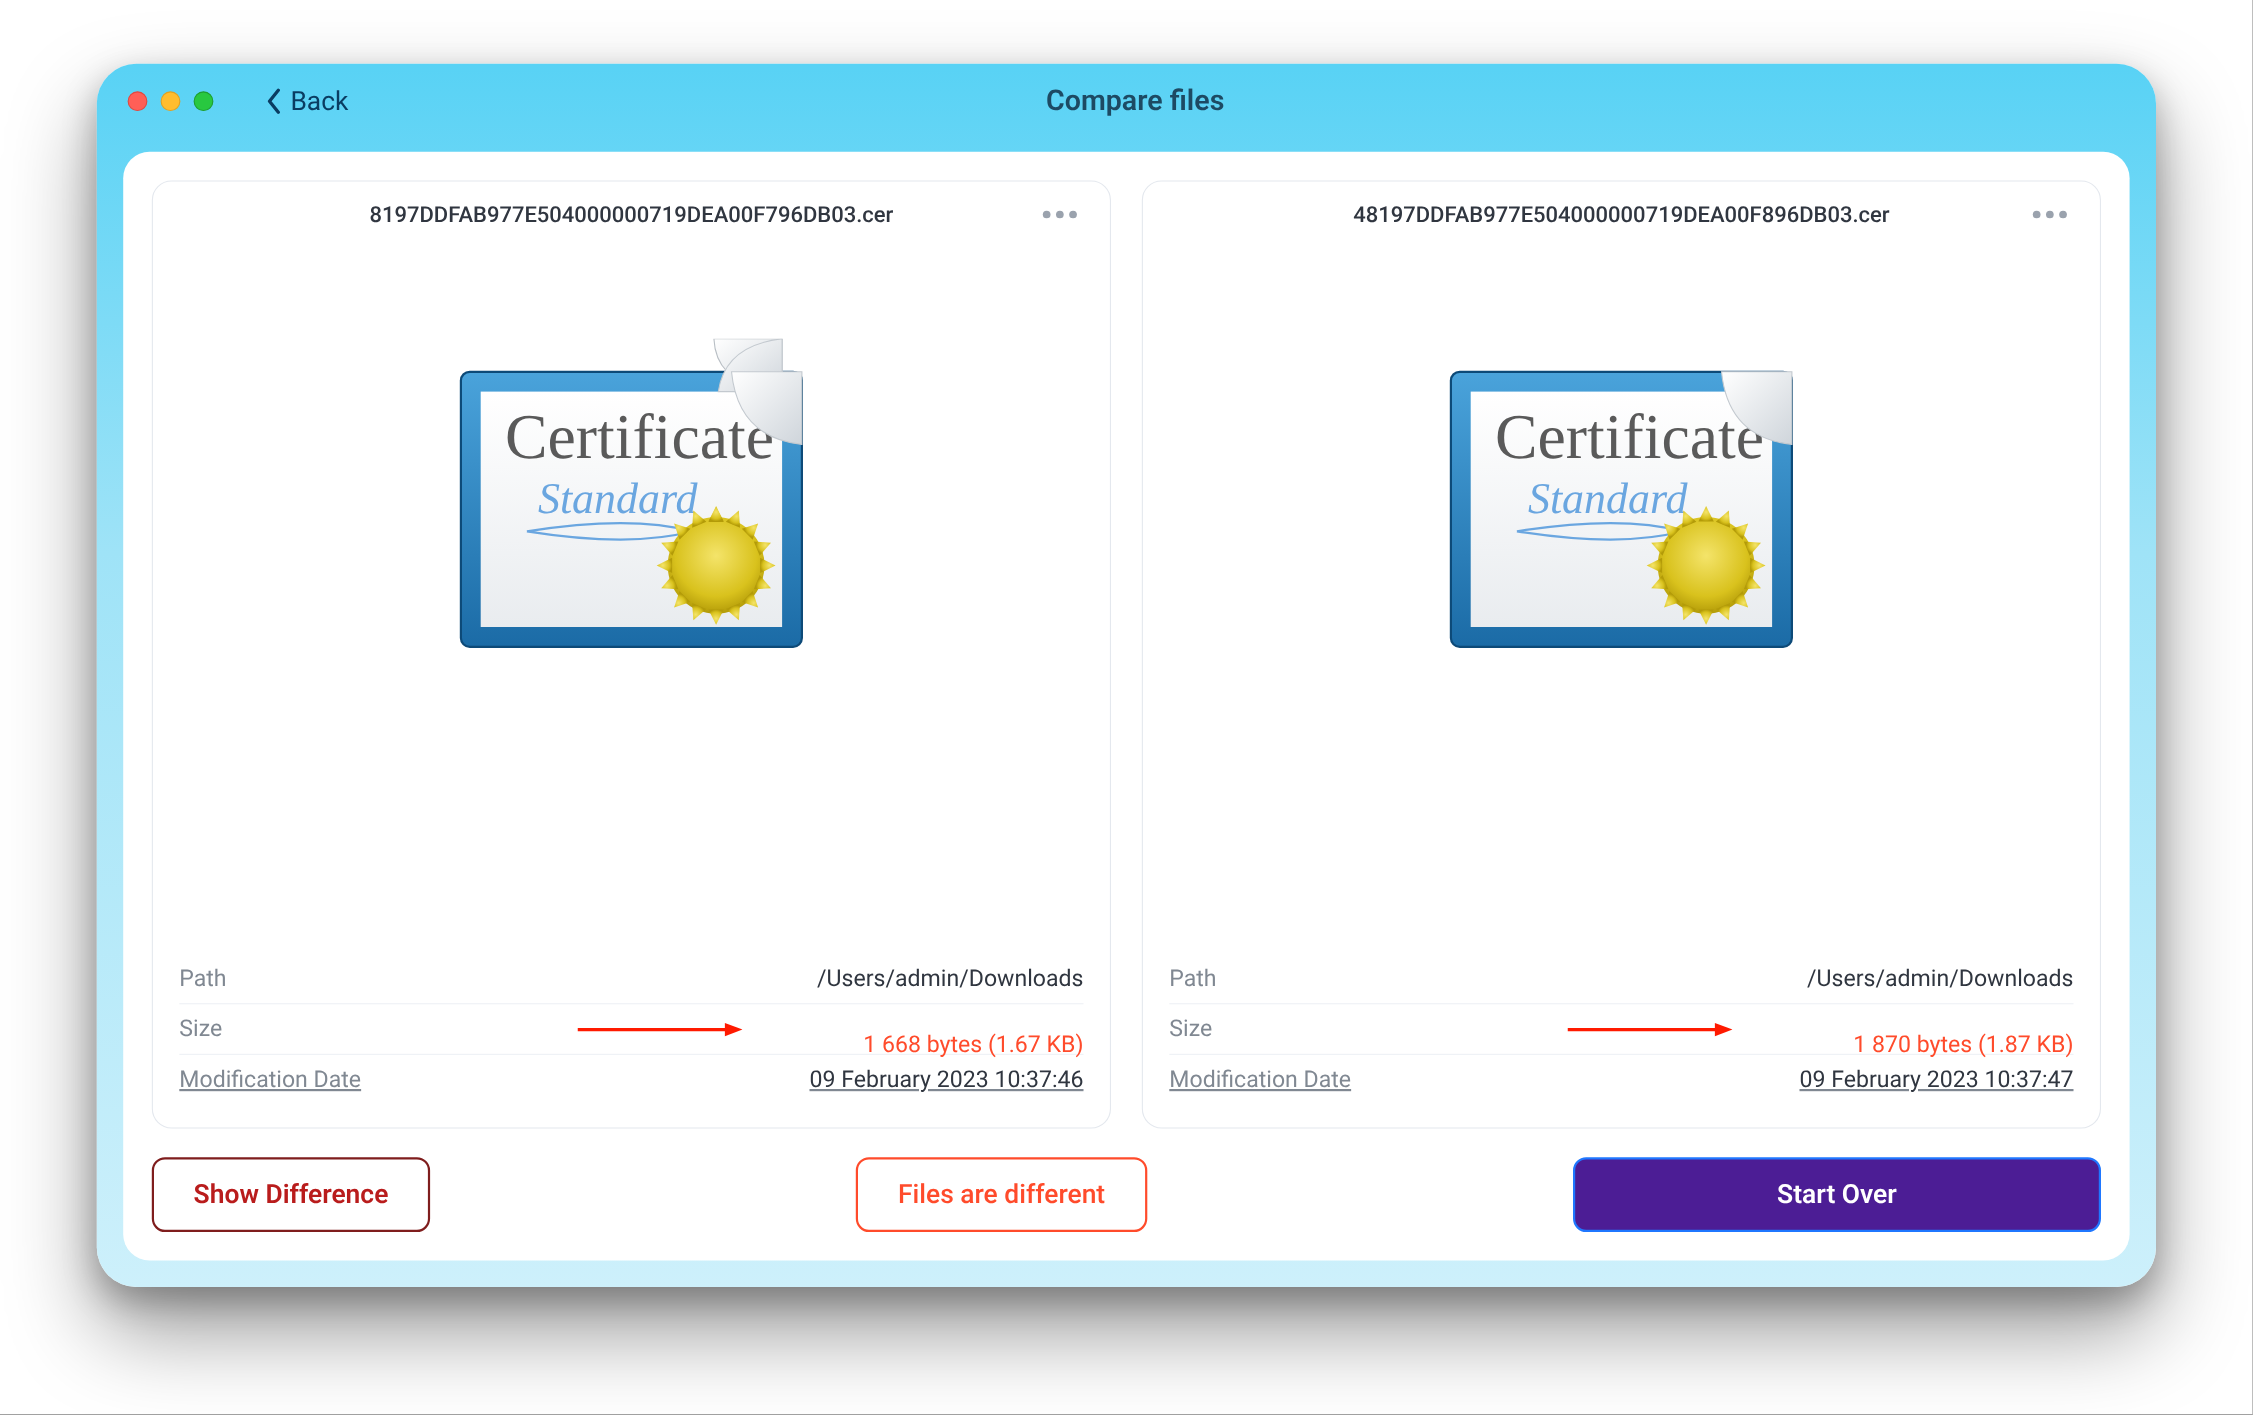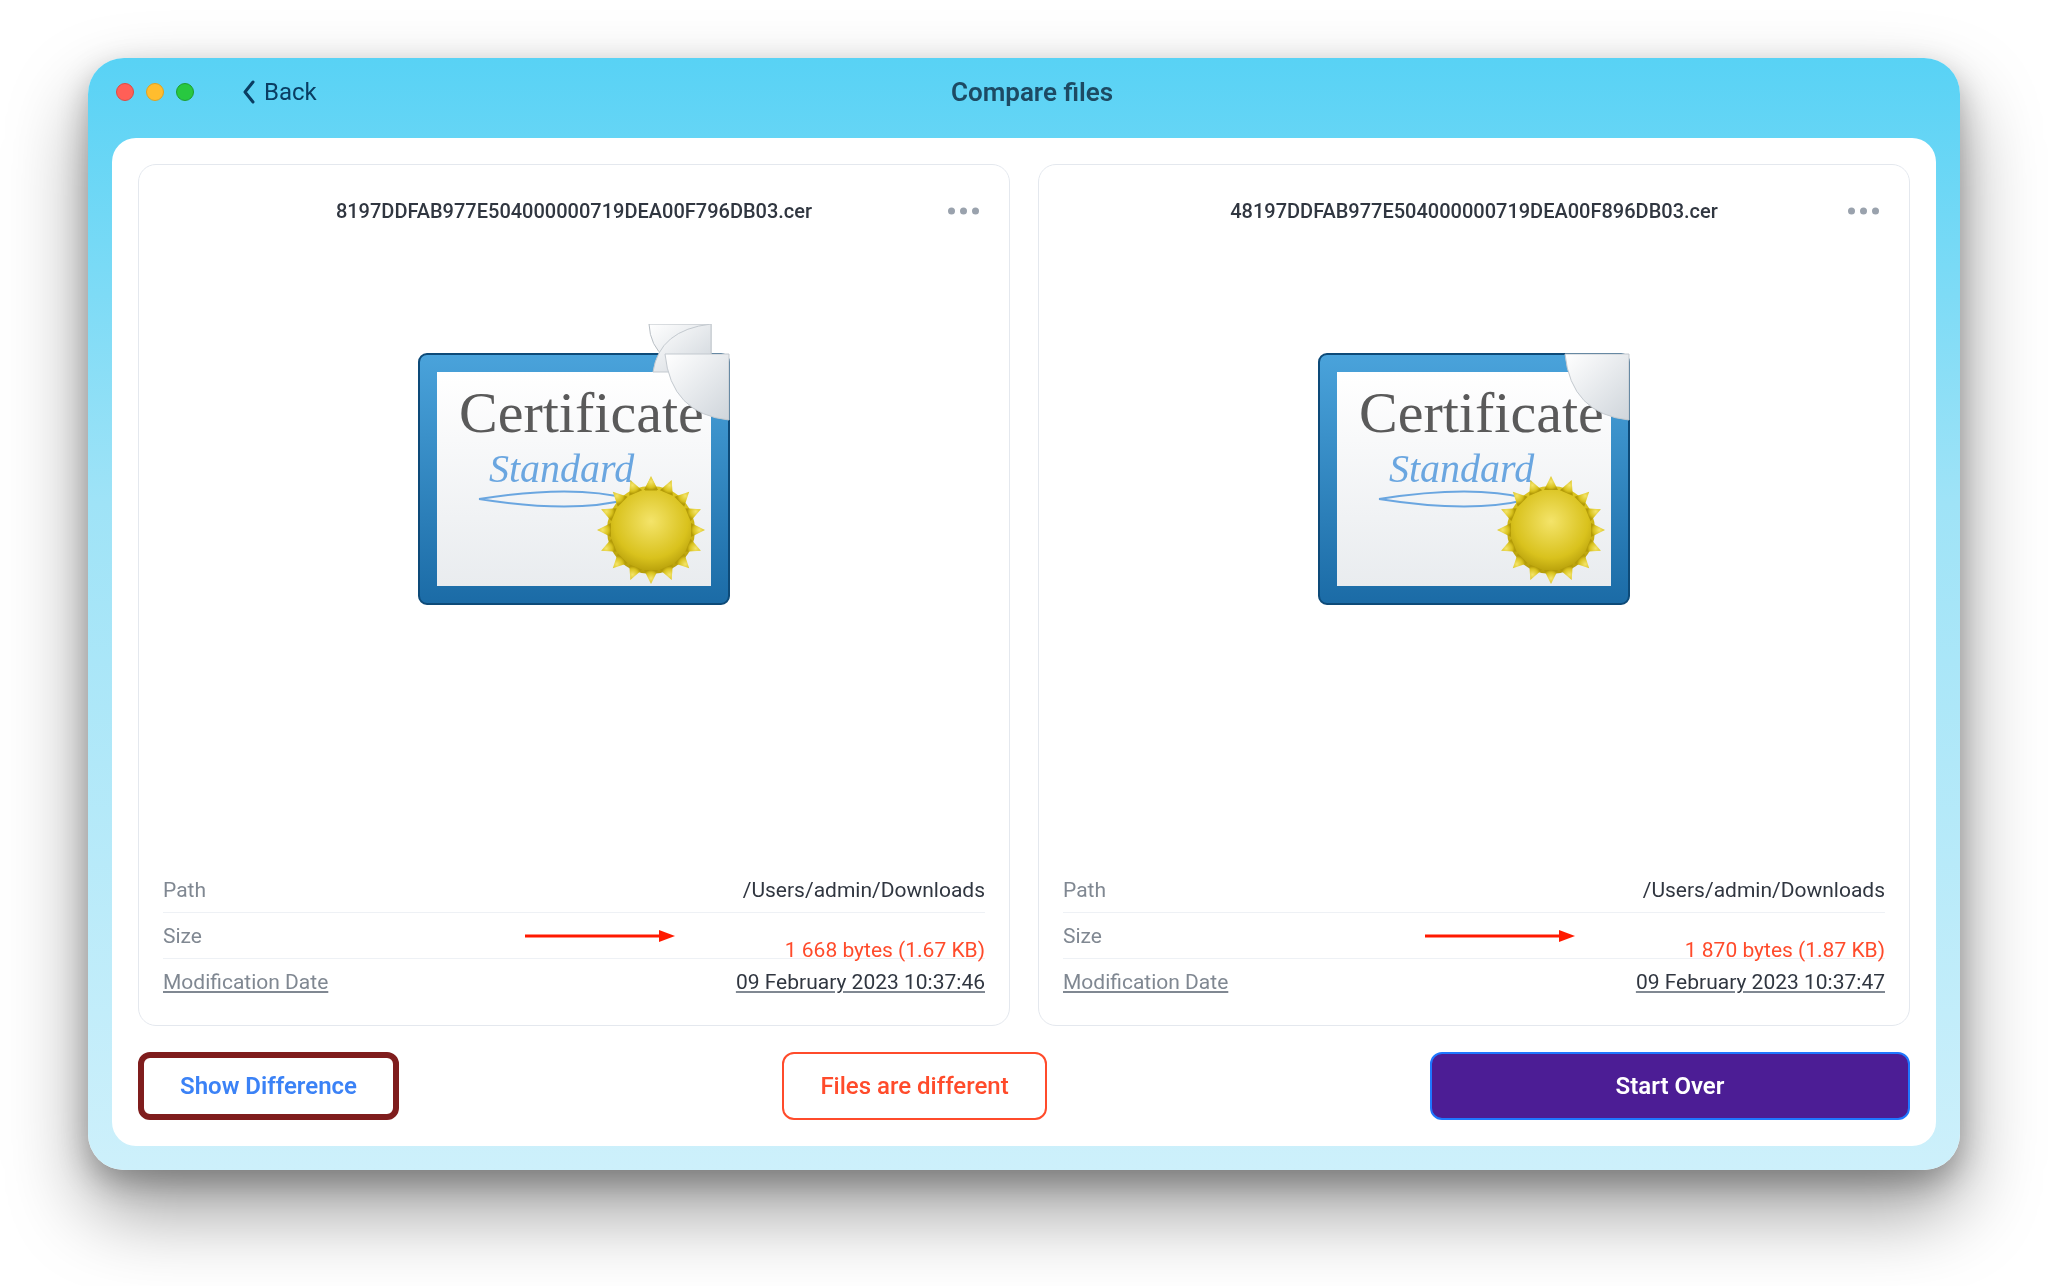--- a/index.html
+++ b/index.html
@@ -81,21 +81,21 @@
     flex: 1;
     display: flex;
     gap: 28px;
   }
   .card {
     flex: 1;
     border: 1px solid #e4e8ee;
     border-radius: 18px;
     display: flex;
     flex-direction: column;
-    padding: 16px 24px 20px 24px;
+    padding: 0 24px 20px 24px;
     min-width: 0;
   }
   .card-header {
     height: 60px;
     display: flex;
     align-items: center;
     position: relative;
   }
   .card-title {
     flex: 1;
@@ -174,22 +174,22 @@
     border-radius: 12px;
     font-size: 24px;
     font-weight: 600;
     display: flex;
     align-items: center;
     justify-content: center;
     padding: 0 36px;
     cursor: default;
   }
   .btn-outline-blue {
-    border: 6px solid #7f1d1d;
-    color: #3b82f6;
+    border: 2px solid #7f1d1d;
+    color: #b91c1c;
     background: #fff;
   }
   .btn-outline-red {
     border: 2px solid #ff4b2b;
     color: #ff4b2b;
     background: #fff;
     font-weight: 500;
   }
   .btn-primary {
     background: #4c1d95;

